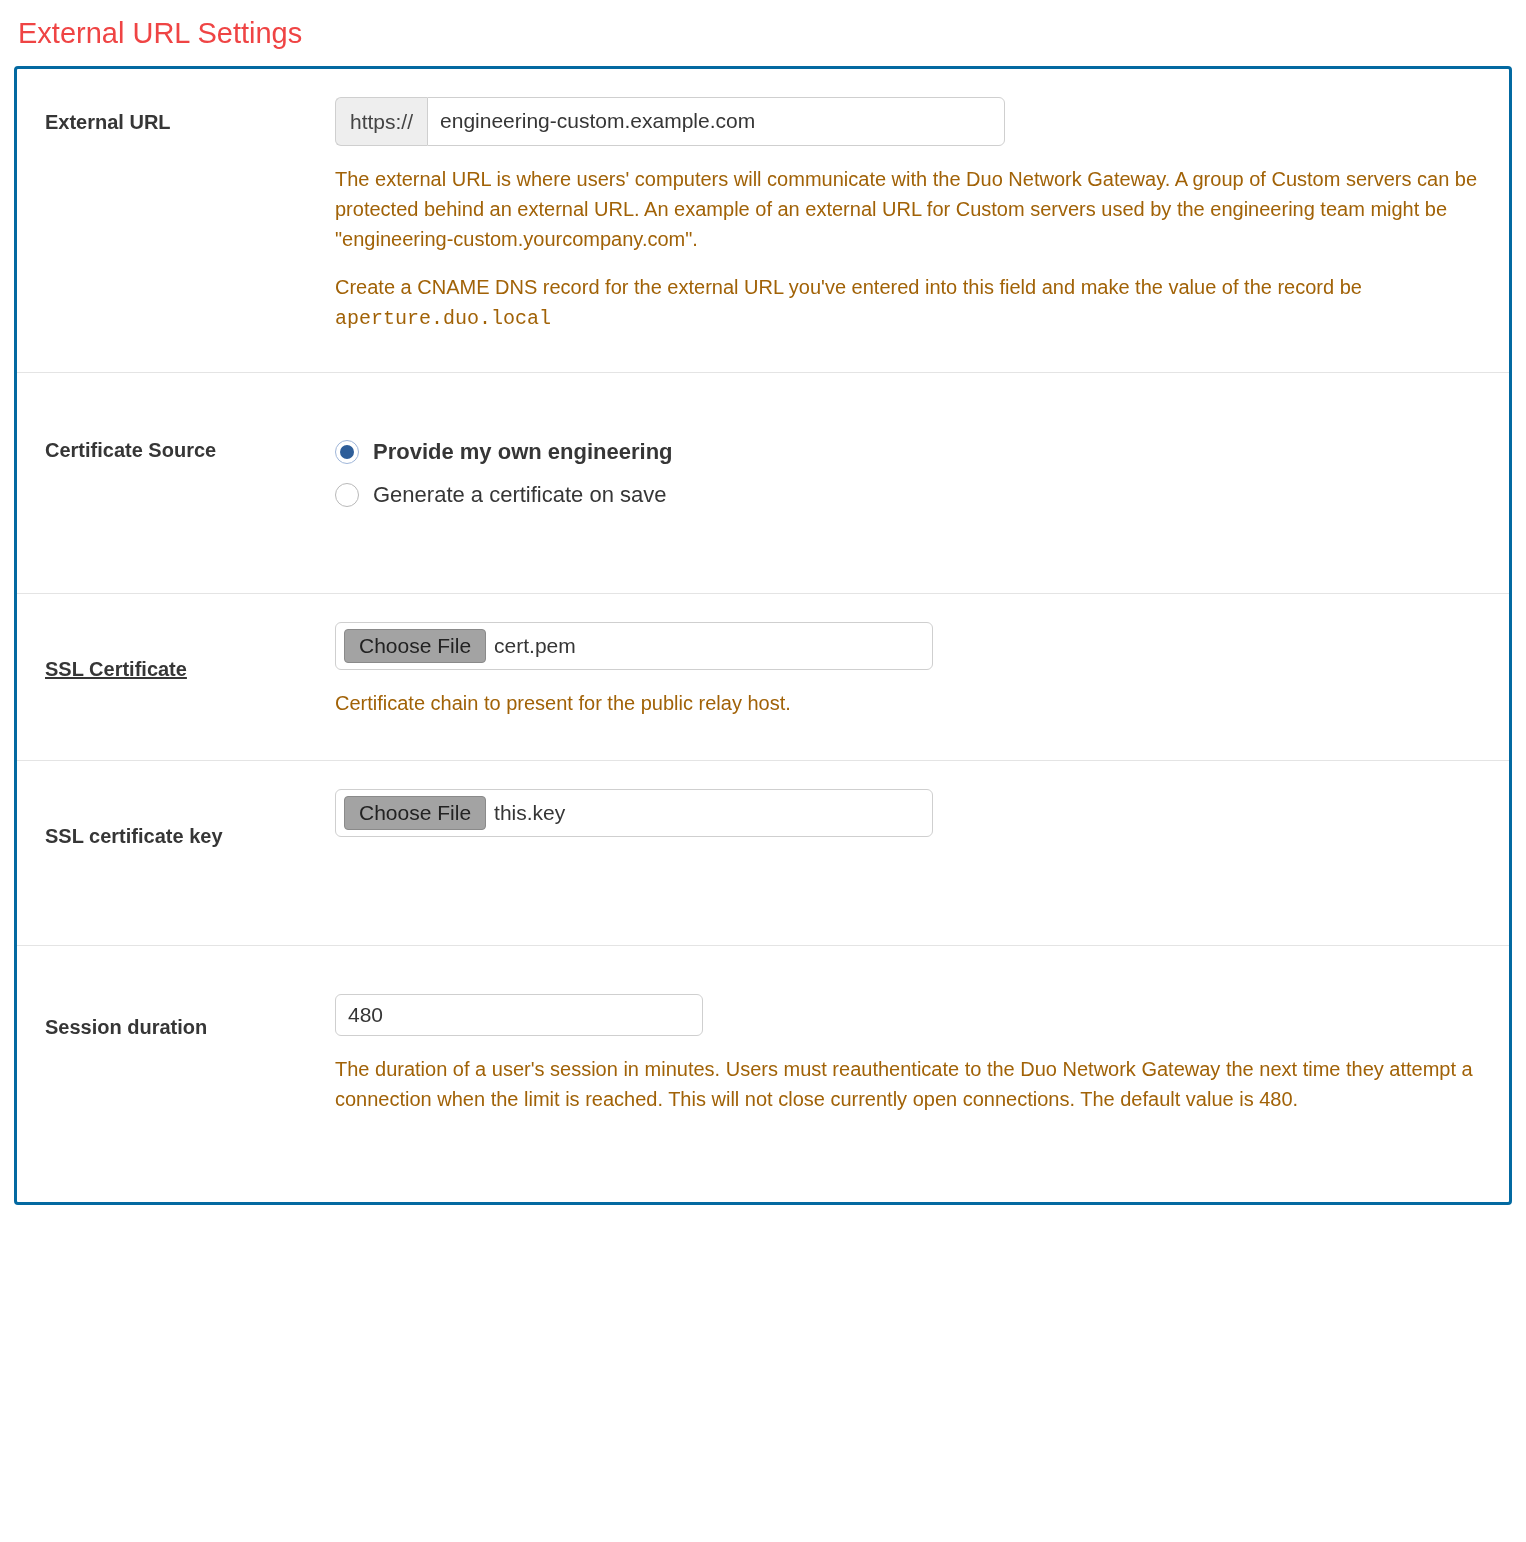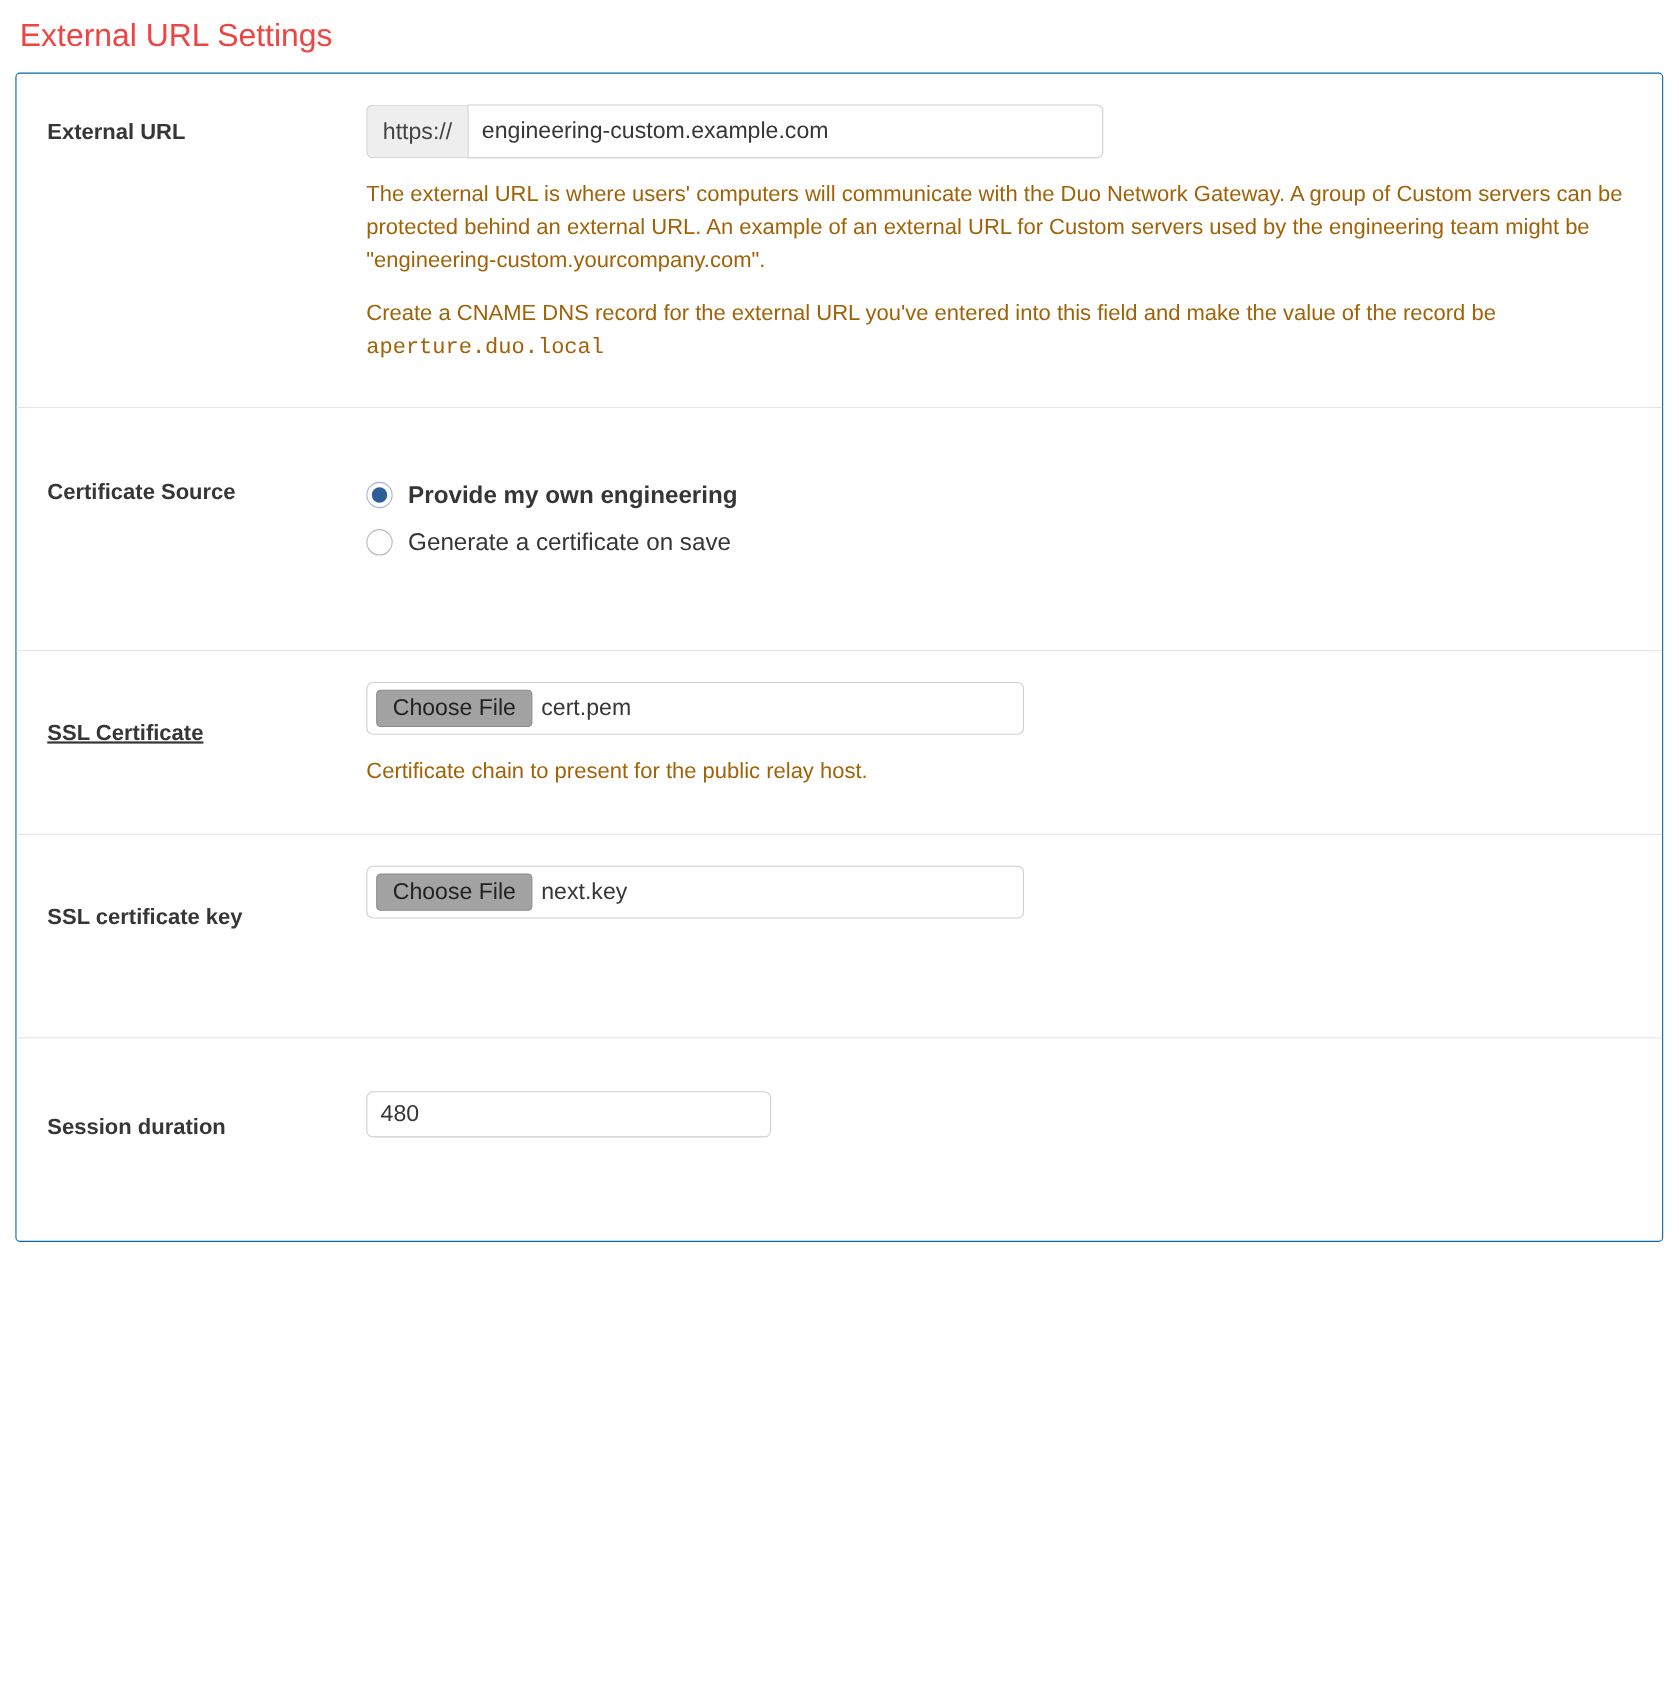--- a/index.html
+++ b/index.html
@@ -12,21 +12,21 @@
     font-size: 21px;
     line-height: 1.5;
   }
   h2.section-title {
     font-size: 29px;
     font-weight: 400;
     margin: 0 0 10px 4px;
     color: #ef4444;
   }
   .panel {
-    border: 1px solid #0369a1;
+    border: 3px solid #0369a1;
     border-radius: 4px;
   }
   .row {
     display: flex;
     padding: 28px 28px 38px 28px;
     border-bottom: 1px solid #e4e4e4;
   }
   .row:last-child { border-bottom: none; }
   .row-label {
     width: 290px;
@@ -200,25 +200,26 @@
       </div>
       <p class="help">Certificate chain to present for the public relay host.</p>
     </div>
   </div>
 
   <div class="row cert-key-row">
     <div class="row-label">SSL certificate key</div>
     <div class="row-control">
       <div class="file-wrap">
         <button class="file-button" type="button">Choose File</button>
-        <span class="file-name">next.key</span>
+        <span class="file-name">this.key</span>
       </div>
     </div>
   </div>
 
   <div class="row session-row">
     <div class="row-label">Session duration</div>
     <div class="row-control">
       <input class="plain-input" type="text" value="480" style="">
+      <p class="help">The duration of a user's session in minutes. Users must reauthenticate to the Duo Network Gateway the next time they attempt a connection when the limit is reached. This will not close currently open connections. The default value is 480.</p>
     </div>
   </div>
 
 </div>
 
 </body></html>

